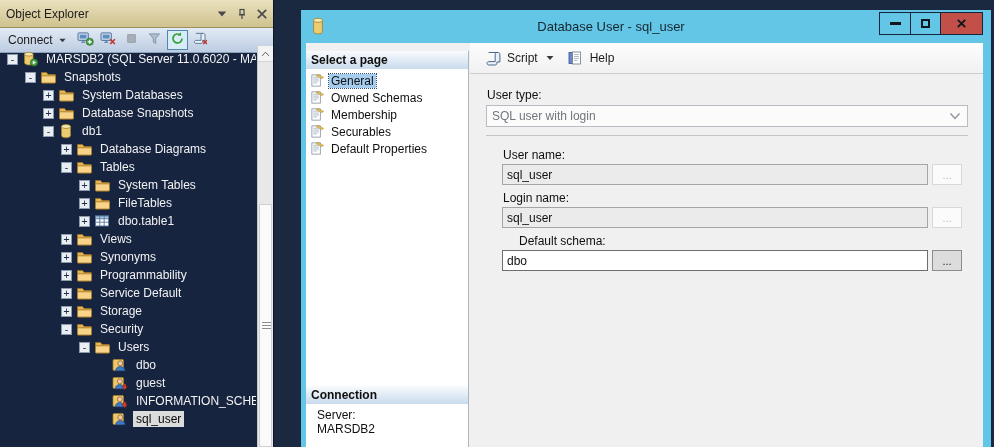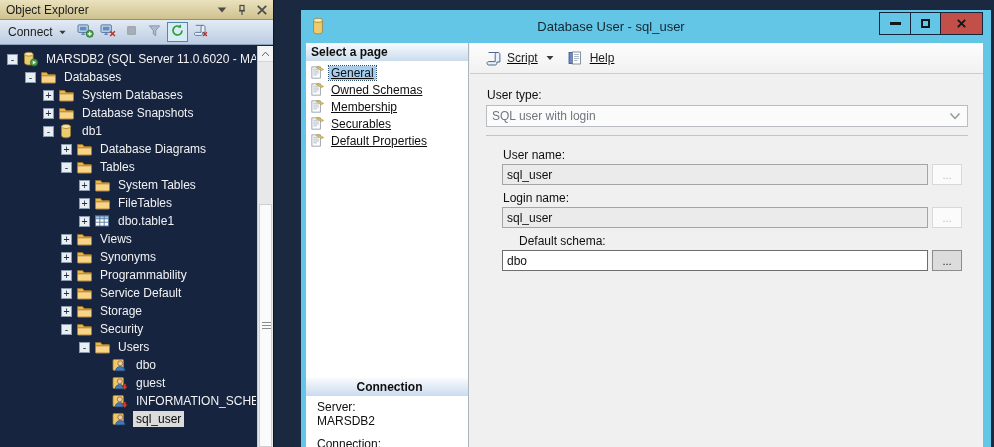--- a/index.html
+++ b/index.html
@@ -3,21 +3,21 @@
 <meta charset="utf-8">
 <style>
   * { margin:0; padding:0; box-sizing:border-box; }
   html,body { background:#0E1626; }
   .root { position:relative; width:994px; height:447px; background:#1B2940; overflow:hidden;
           font-family:"Liberation Sans", sans-serif; font-size:12px; }
 
   
   .oe { position:absolute; left:0; top:0; width:274px; height:447px; background:#162440;
         border-right:1px solid #0D1626; }
-  .oe-title { height:20px; background:linear-gradient(#EAE1BE,#CFC28F); display:flex; align-items:center;
+  .oe-title { height:28px; background:linear-gradient(#EAE1BE,#CFC28F); display:flex; align-items:center;
               padding:0 5px 0 6px; color:#1C1C1C; border-bottom:1px solid #9C8F62; }
   .oe-title-icons { margin-left:auto; display:flex; gap:8px; align-items:center; }
   .oe-title-icons .icn { width:12px; height:12px; display:flex; }
   .oe-toolbar { height:25px; background:linear-gradient(#E3EBF5,#BCCCE2); border-bottom:1px solid #8DA0B9;
                 display:flex; align-items:center; padding:0 5px; gap:3px; color:#1C1C1C; }
   .connect-btn { display:flex; align-items:center; gap:5px; padding:2px 5px 2px 3px; }
   .tb-icon { width:21px; height:20px; display:flex; align-items:center; justify-content:center; }
   .tb-icon svg { width:17px; height:15px; }
   .tb-icon.highlight { border:1px solid #4E87B0; background:#D9EBF7; }
   .oe-tree { position:absolute; top:46px; left:1px; right:17px; bottom:0; overflow:hidden; padding-top:4px; }
@@ -49,37 +49,37 @@
   .dlg-title-text { position:absolute; left:40px; right:110px; text-align:center; font-size:13px; color:#14262E; }
   .win-btns { position:absolute; right:8px; top:2px; display:flex; border:1px solid #16243B; }
   .win-btn { width:30px; height:21px; background:#63C6E6; display:flex; align-items:center; justify-content:center; }
   .win-btn + .win-btn { border-left:1px solid #16243B; }
   .win-btn.close { width:42px; background:#C25049; }
   .g-min { width:11px; height:3px; background:#10181E; }
   .g-max { width:9px; height:9px; border:2px solid #10181E; background:transparent; }
   .win-btn svg { width:11px; height:11px; }
 
   .dlg-body { position:absolute; left:5px; right:8px; top:33px; bottom:0; background:#F0F0F0; overflow:hidden; }
-  .pages-panel { position:absolute; left:0; top:0; width:163px; bottom:0; background:#FFFFFF;
+  .pages-panel { position:absolute; left:0; top:8px; width:163px; bottom:0; background:#FFFFFF;
                  border-right:1px solid #ADB5BE; overflow:hidden; }
   .panel-header { height:18px; background:linear-gradient(#F9FBFD,#C9DBEE); font-weight:bold; color:#0F0F0F;
                   padding:2px 0 0 5px; }
   .pages-list { padding-top:3px; }
-  .page-item { height:17px; display:flex; align-items:center; padding-left:4px; color:#0F0F0F; white-space:nowrap;text-decoration:underline; }
+  .page-item { height:17px; display:flex; align-items:center; padding-left:4px; color:#0F0F0F; white-space:nowrap; }
   .page-item .icn { width:15px; height:15px; margin-right:4px; flex:none; }
   .page-item .icn svg { width:15px; height:15px; display:block; }
   .page-item .plabel { padding:0 2px; }
   .page-item.selected .plabel { background:#A6CCEE; outline:1px dotted #2F4F6F; }
   .conn-header { position:absolute; left:0; right:0; top:335px; height:18px;
                  background:linear-gradient(#F9FBFD,#C9DBEE); font-weight:bold; color:#0F0F0F;
-                 padding:2px 0 0 5px;text-align:center; }
+                 padding:2px 0 0 5px; }
   .conn-body { position:absolute; left:11px; right:2px; top:357px; color:#0F0F0F; line-height:14px; }
   .conn-label2 { margin-top:9px; }
 
-  .content { position:absolute; left:164px; right:0; top:0; bottom:0;text-decoration:underline; }
+  .content { position:absolute; left:164px; right:0; top:0; bottom:0; }
   .ctoolbar { height:31px; background:linear-gradient(#FDFDFD,#F1F1F1); border-bottom:1px solid #CDCDCD;
               display:flex; align-items:center; padding-left:8px; color:#1C1C1C; }
   .tool-btn { display:flex; align-items:center; gap:5px; padding:3px 6px; }
   .tool-btn .icn { width:18px; height:16px; display:flex; }
   .tool-btn .drop { width:10px; height:10px; display:flex; margin-left:2px; }
   .form { position:absolute; left:0; right:0; top:31px; bottom:0; }
   .flabel { position:absolute; color:#0F0F0F; }
   .combo { position:absolute; left:16px; top:31px; width:482px; height:22px; background:#FBFBFB;
            border:1px solid #B9BDC3; display:flex; align-items:center; padding:0 6px 0 5px; color:#70767C; }
   .combo .chev { margin-left:auto; width:12px; height:8px; display:flex; }
@@ -183,21 +183,21 @@
           <span class="tlabel">MARSDB2 (SQL Server 11.0.6020 - MARSD</span>
         </div>
         <div class="tree-row" style="padding-left: 24px;">
           <span class="expander">-</span>
           <span class="ticon">
             <svg viewBox="0 0 16 16">
               <path d="M1.5 3.5h5l1.5 2h6.5a1 1 0 0 1 1 1V13a1 1 0 0 1-1 1h-12a1 1 0 0 1-1-1z" fill="#E8B64C" stroke="#9C7226" stroke-width="0.8"></path>
               <path d="M1.5 6.8h14V13a1 1 0 0 1-1 1h-12a1 1 0 0 1-1-1z" fill="#F7D488" stroke="#9C7226" stroke-width="0.8"></path>
             </svg>
           </span>
-          <span class="tlabel">Databases</span>
+          <span class="tlabel">Snapshots</span>
         </div>
         <div class="tree-row" style="padding-left: 42px;">
           <span class="expander">+</span>
           <span class="ticon">
             <svg viewBox="0 0 16 16">
               <path d="M1.5 3.5h5l1.5 2h6.5a1 1 0 0 1 1 1V13a1 1 0 0 1-1 1h-12a1 1 0 0 1-1-1z" fill="#E8B64C" stroke="#9C7226" stroke-width="0.8"></path>
               <path d="M1.5 6.8h14V13a1 1 0 0 1-1 1h-12a1 1 0 0 1-1-1z" fill="#F7D488" stroke="#9C7226" stroke-width="0.8"></path>
             </svg>
           </span>
           <span class="tlabel">System Databases</span>

